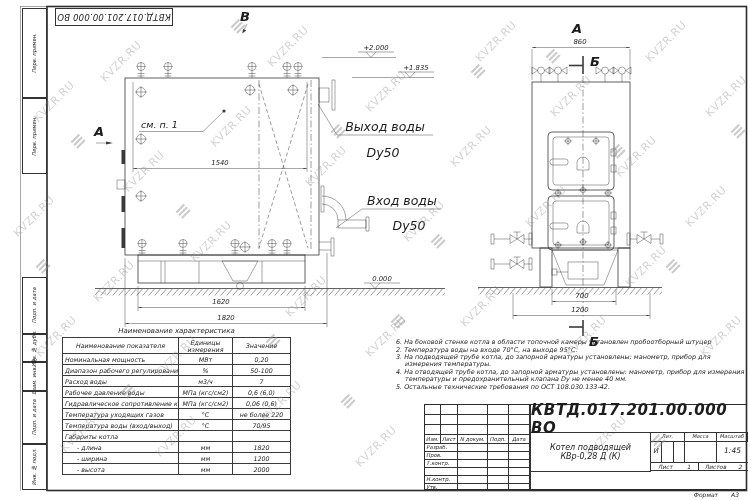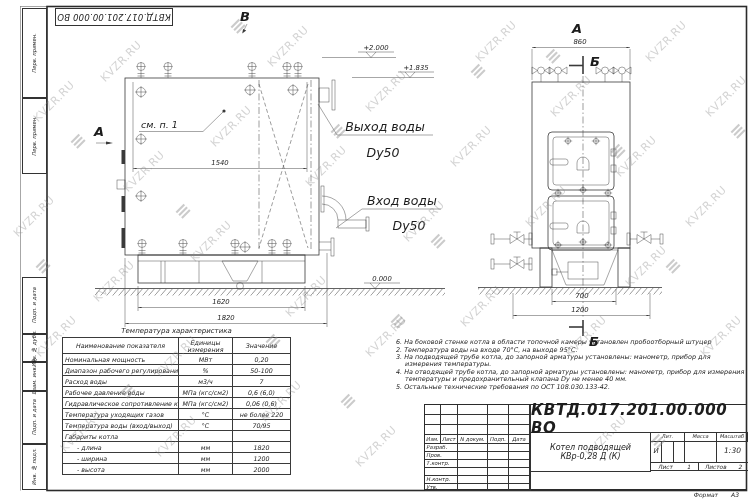--- a/index.html
+++ b/index.html
@@ -326,21 +326,21 @@
       <span>Взам. инв. №</span>
     </div>
   <div class="ov mstamp" style="top:391px;height:53px">
       <span>Подп. и дата</span>
     </div>
   <div class="ov mstamp" style="top:444px;height:46px">
       <span>Инв. № подл.</span>
     </div>
 
   <div class="ov spec">
-    <div class="spec-title">Температура характеристика</div>
+    <div class="spec-title">Наименование характеристика</div>
     <table>
       <thead>
         <tr>
           <th style="width:116px">Наименование показателя</th>
           <th style="width:54px">Единицы измерения</th>
           <th>Значение</th>
         </tr>
       </thead>
       <tbody>
           <tr>
@@ -469,21 +469,21 @@
     <div class="abs rhead">
       <i>Лит.</i>
       <i>Масса</i>
       <i>Масштаб</i>
     </div>
     <div class="abs rvals">
       <i class="litv">И</i>
       <i style="left:11.3px;width:11.3px"></i>
       <i style="left:22.6px;width:11.4px"></i>
       <i style="left:34px;width:32px"></i>
-      <i class="scalev">1:30</i>
+      <i class="scalev">1:45</i>
     </div>
     <div class="abs lrow">
       <span class="c1">
         <span>Лист</span>
         <span>1</span>
       </span>
       <span class="c2">
         <span>Листов</span>
         <span>2</span>
       </span>

